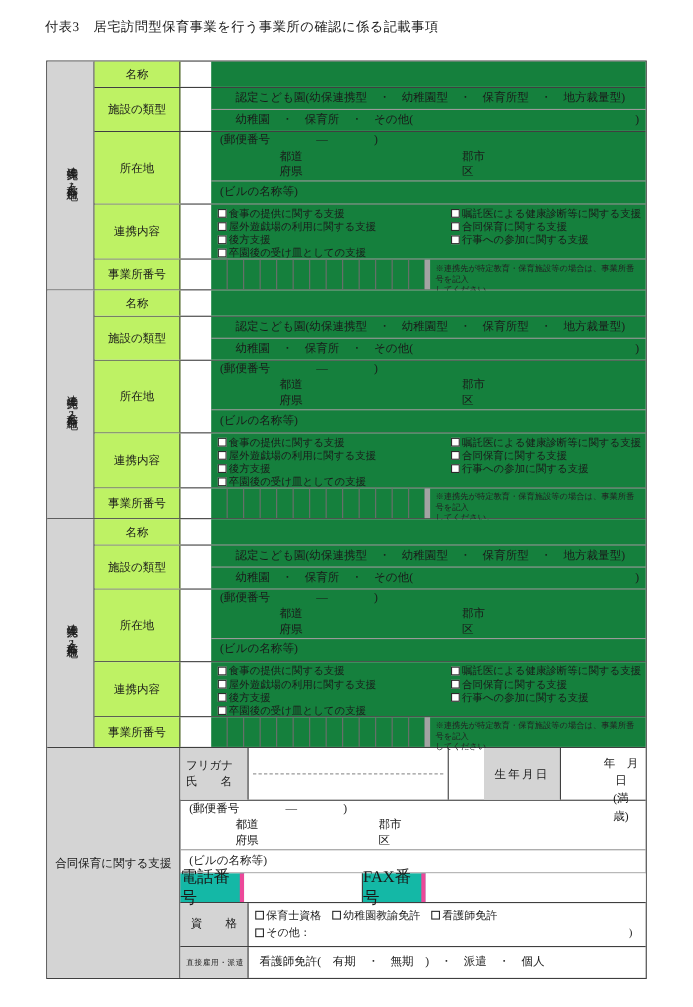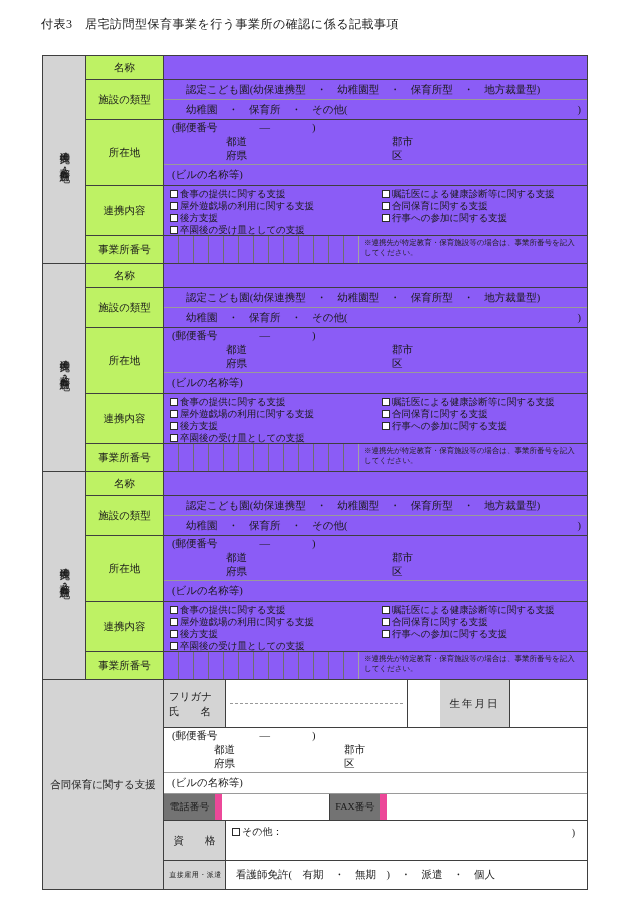--- a/index.html
+++ b/index.html
@@ -28,21 +28,21 @@
     font-size:10.5px; letter-spacing:1px; line-height:1;
   }
   .rows { flex:1; display:flex; flex-direction:column; }
   .prow { display:flex; border-bottom:1px solid #3f3f3f; }
   .prow:last-child { border-bottom:none; }
   .rlabel {
     width:78px; background:#bef264; border-right:1px solid #3f3f3f;
     display:flex; align-items:center; justify-content:center;
     font-size:10.5px; text-align:center; flex-shrink:0;
   }
-  .rfield { flex:1; background:#8b5cf6; position:relative; min-width:0; }
+  .rfield { flex:1; background:#15803d; position:relative; min-width:0;margin-left:28px; }
 
   .h24 { height:24px; }
   .h40 { height:40px; }
   .h66 { height:66px; }
   .h50 { height:50px; }
   .h27 { height:27px; }
 
   .typeline { height:20px; line-height:20px; font-size:10.5px; padding-left:22px; display:flex; }
   .typeline.first { border-bottom:1px solid #9a9a9a; }
   .other-blank { flex:1; }
@@ -63,22 +63,22 @@
   .cb-row { display:flex; align-items:center; height:12px; font-size:9.5px; white-space:nowrap; }
   .cb {
     width:8px; height:8px; border:1px solid #2b2b2b; background:#fff;
     display:inline-block; margin-right:2px; flex-shrink:0;
   }
 
   .num-wrap { display:flex; height:100%; }
   .dgrid { display:flex; }
   .dcell { width:15px; border-right:1px solid #6e6e6e; height:100%; }
   .note-cell {
-    flex:1; border-left:1px solid #a3a3a3; margin-left:-1px;
-    font-size:7.5px; line-height:9.5px; padding:3px 4px 0 5px; color:#222;font-family:Liberation Mono, monospace;
+    flex:1; border-left:5px solid #a3a3a3; margin-left:-1px;
+    font-size:7.5px; line-height:9.5px; padding:3px 4px 0 5px; color:#222;
   }
 
   
   .mlabel {
     width:121px; background:#d4d4d4; border-right:1px solid #3f3f3f;
     display:flex; align-items:center; justify-content:center; font-size:10.5px;
   }
   .mrow { display:flex; border-bottom:1px solid #3f3f3f; }
   .mrow:last-child { border-bottom:none; }
   .msub {
@@ -100,22 +100,22 @@
   .birth-value { flex:1; font-size:10.5px; text-align:center; padding-top:7px; line-height:16px; }
 
   .addr-top { height:45px; border-bottom:1px solid #9a9a9a; position:relative; }
   .m-pref-top    { position:absolute; left:50px;  top:15px; font-size:10.5px; }
   .m-pref-bottom { position:absolute; left:50px;  top:29px; font-size:10.5px; }
   .m-city-top    { position:absolute; left:180px; top:15px; font-size:10.5px; }
   .m-city-bottom { position:absolute; left:180px; top:29px; font-size:10.5px; }
   .m-building { height:21px; line-height:20px; font-size:10.5px; padding-left:8px; border-bottom:1px solid #9a9a9a; }
   .phone-row { height:26px; display:flex; }
   .plabel {
-    width:58px; background:#737373; border-right:7px solid #ec4899; border-left:1px solid #3f3f3f;
-    display:flex; align-items:center; justify-content:center; font-size:10px; flex-shrink:0;
+    width:58px; background:#14b8a6; border-right:4px solid #ec4899; border-left:1px solid #3f3f3f;
+    display:flex; align-items:center; justify-content:center; font-size:15px; flex-shrink:0;
   }
   .plabel.first { border-left:none; }
   .pfield { background:#fff; }
   .pfield.phone { width:107px; border-right:0; }
   .pfield.fax { flex:1; }
 
   .mr-qual { height:40px; }
   .qual-wrap { padding:3px 6px 0 6px; }
   .qual-line { display:flex; align-items:center; height:16px; font-size:10px; }
   .qual-item { display:flex; align-items:center; margin-right:10px; }
@@ -442,20 +442,24 @@
         <div class="mrow mr-name">
           <div class="msub">
             <span>フリガナ</span>
             <span>氏　　名</span>
           </div>
           <div class="mfield" style="display:flex;gap:32px;">
             <div class="name-cell">
               <div class="name-dash"></div>
             </div>
             <div class="birth-label">生年月日</div>
+            <div class="birth-value">
+              <div>年　月　日</div>
+              <div>(満　　歳)</div>
+            </div>
           </div>
         </div>
 
         <div class="mrow">
           <div class="mfield">
             <div class="addr-top">
               <div class="postal">(郵便番号　　　　—　　　　)</div>
               <span class="m-pref-top">都道</span>
               <span class="m-pref-bottom">府県</span>
               <span class="m-city-top">郡市</span>
@@ -471,20 +475,34 @@
           </div>
         </div>
 
         <div class="mrow mr-qual">
           <div class="msub" style="align-items:center; padding-left:0;">
             <span>資　　格</span>
           </div>
           <div class="mfield">
             <div class="qual-wrap">
               <div class="qual-line">
+                <span class="qual-item">
+                    <span class="cb"></span>
+                    <span>保育士資格</span>
+                  </span>
+                <span class="qual-item">
+                    <span class="cb"></span>
+                    <span>幼稚園教諭免許</span>
+                  </span>
+                <span class="qual-item">
+                    <span class="cb"></span>
+                    <span>看護師免許</span>
+                  </span>
+              </div>
+              <div class="qual-line">
                 <span class="qual-item" style="margin-right:0;">
                     <span class="cb"></span>
                     <span>その他：</span>
                   </span>
                 <span class="qual-blank"></span>
                 <span class="close-paren">)</span>
               </div>
             </div>
           </div>
         </div>

